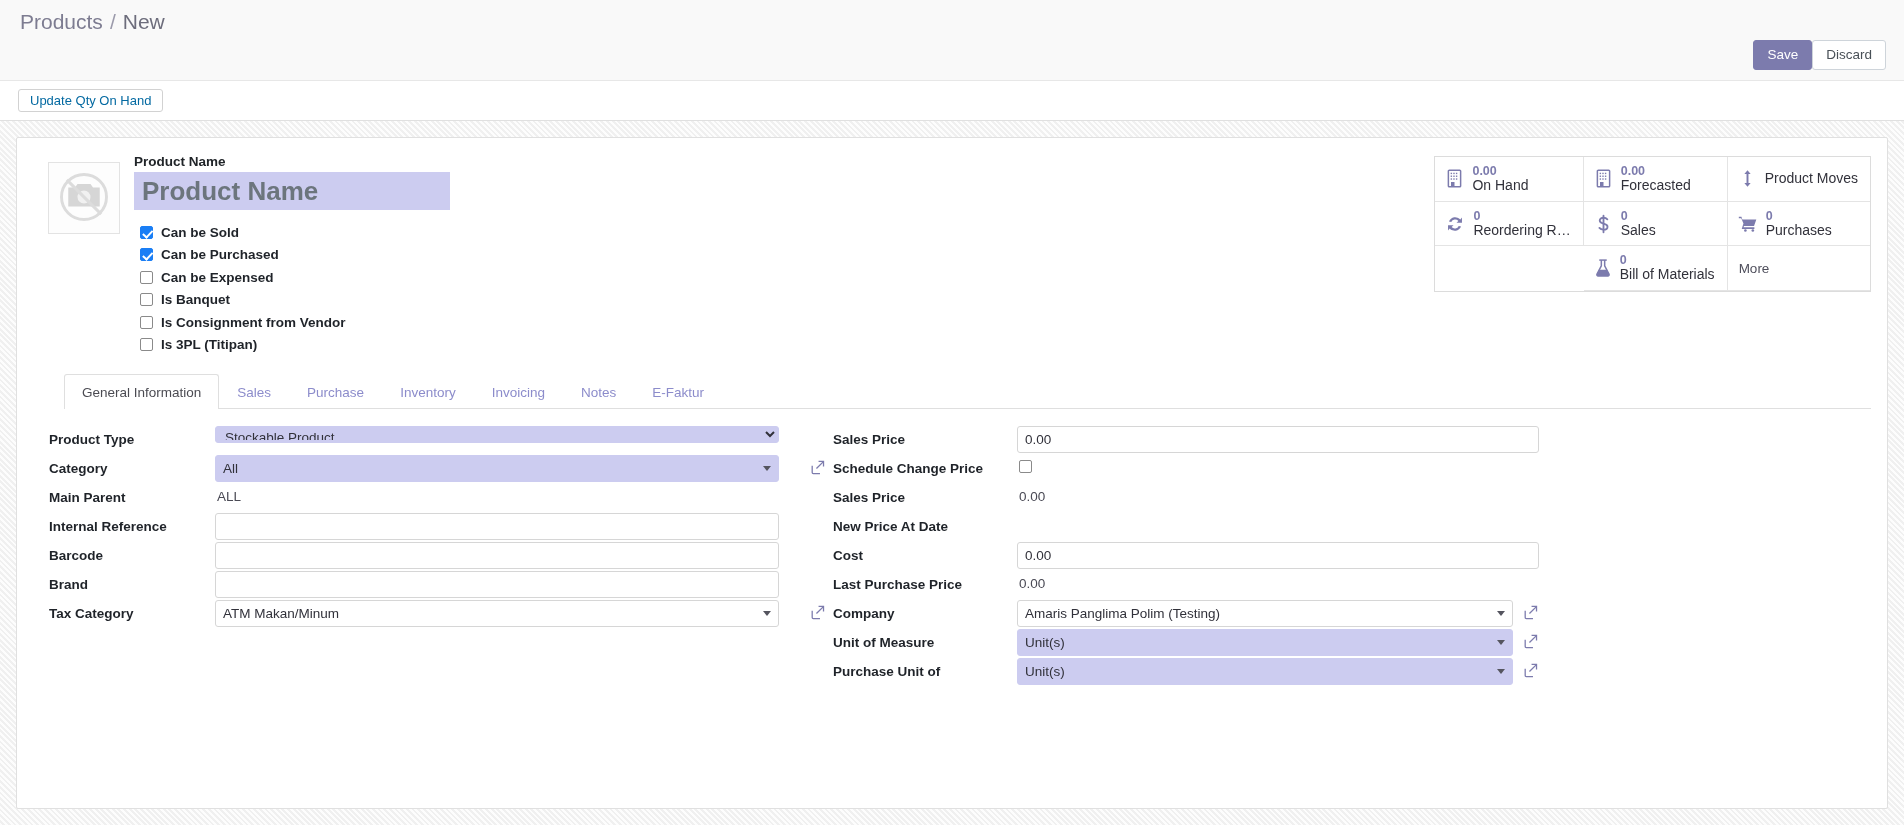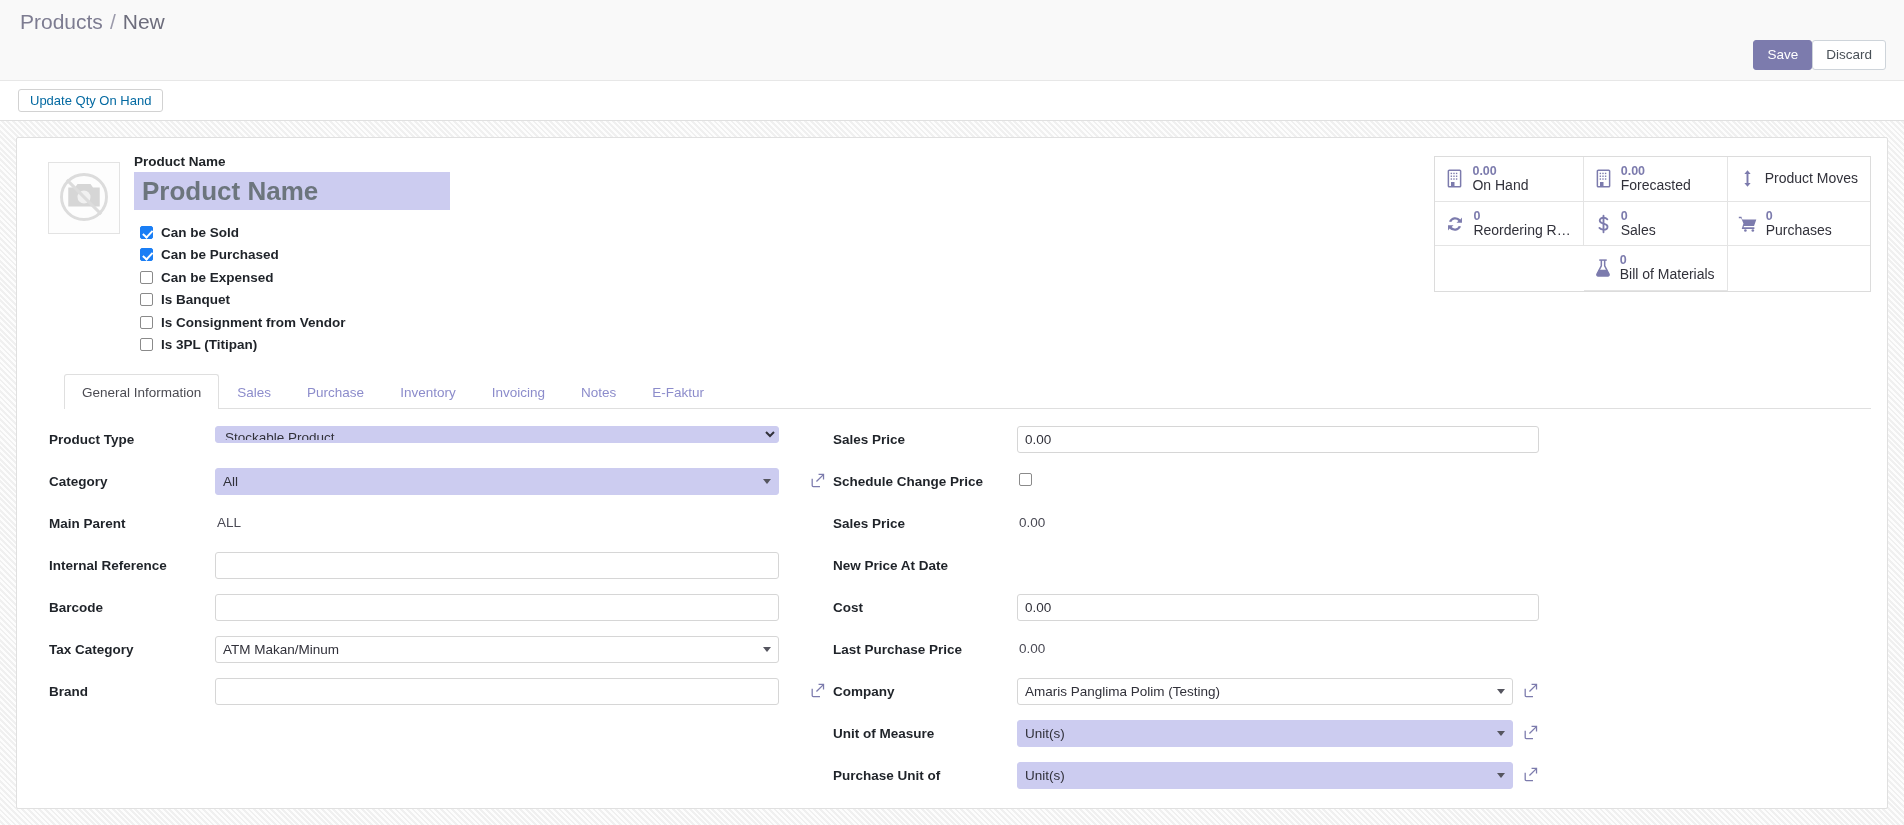--- a/index.html
+++ b/index.html
@@ -180,21 +180,21 @@
   .tab.active {
     color: #4b4b52;
     background: #fff;
     border-color: #dfdfdf;
   }
 
   
   .form-cols { display: flex; padding: 16px 0 0 16px; }
   .col { width: 730px; }
   .col.right { margin-left: 30px; }
-  .frow { display: flex; align-items: flex-start; min-height: 28px; margin-bottom: 14px; justify-content: center; }
+  .frow { display: flex; align-items: flex-start; min-height: 28px; margin-bottom: 1px; justify-content: center; }
   .flbl {
     width: 166px; flex: 0 0 166px;
     font-weight: bold; font-size: 13.5px; color: #1f2329;
     padding-top: 5px; line-height: 19px;
   }
   .flbl.wide { width: 184px; flex: 0 0 184px; }
   .fval { flex: 1 1 auto; padding-top: 1px; }
 
   .ext-ico {
     width: 18px; flex: 0 0 18px;
@@ -377,20 +377,23 @@
             <path d="M10 2.5v7L4.8 19.4c-.5 1 .2 2.1 1.3 2.1h11.8c1.1 0 1.8-1.1 1.3-2.1L14 9.5v-7" fill="none"></path>
             <path d="M7.2 14.2h9.6l2.4 5.2c.5 1-.2 2.1-1.3 2.1H6.1c-1.1 0-1.8-1.1-1.3-2.1z" fill="#7c7bad" stroke="none"></path>
           </svg>
         </span>
         <span class="stat-txt">
           <div class="stat-val">0</div>
           <div class="stat-lbl">Bill of Materials</div>
         </span>
       </div>
 
+      <div class="stat">
+        <span class="stat-more">More</span>
+      </div>
     </div>
 
     <div class="top-area">
       <div class="img-box">
         <span>
           <svg width="54" height="54" viewBox="0 0 24 24" fill="none">
             <circle cx="12" cy="12" r="10" stroke="#dcdcdc" stroke-width="1.3"></circle>
             <path d="M5 7.8h3l1.1-1.6h5.8L16 7.8h3v8.4H5z" fill="#d6d6d6"></path>
             <circle cx="12" cy="12" r="2.9" fill="#f1f1f1"></circle>
             <path d="M4.4 4.4l15.2 15.2" stroke="#dcdcdc" stroke-width="1.3"></path>
@@ -479,33 +482,33 @@
         </div>
 
         <div class="frow">
           <div class="flbl">Barcode</div>
           <div class="fval">
             <input class="txt" type="text" value="" style="">
           </div>
         </div>
 
         <div class="frow">
+          <div class="flbl">Brand</div>
+          <div class="fval">
+            <input class="txt" type="text" value="" style="">
+          </div>
+        </div>
+
+        <div class="frow">
           <div class="flbl">Tax Category</div>
           <div class="fval">
             <div class="m2o">
               <input type="text" value="ATM Makan/Minum" style="">
               <span class="caret"></span>
             </div>
-          </div>
-        </div>
-
-        <div class="frow">
-          <div class="flbl">Brand</div>
-          <div class="fval">
-            <input class="txt" type="text" value="" style="">
           </div>
         </div>
       </div>
 
       <div class="col right">
 
         <div class="frow">
           <div class="ext-spacer"></div>
           <div class="flbl wide">Sales Price</div>
           <div class="fval">

